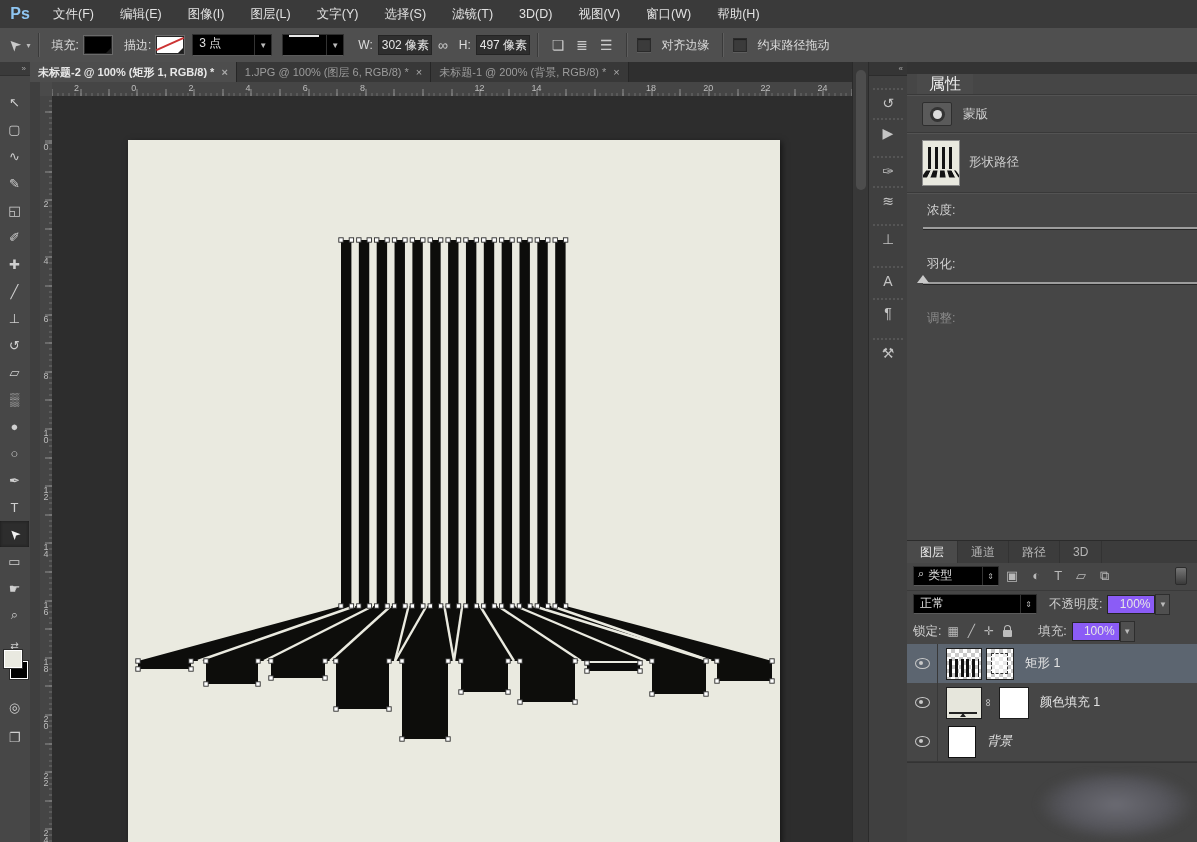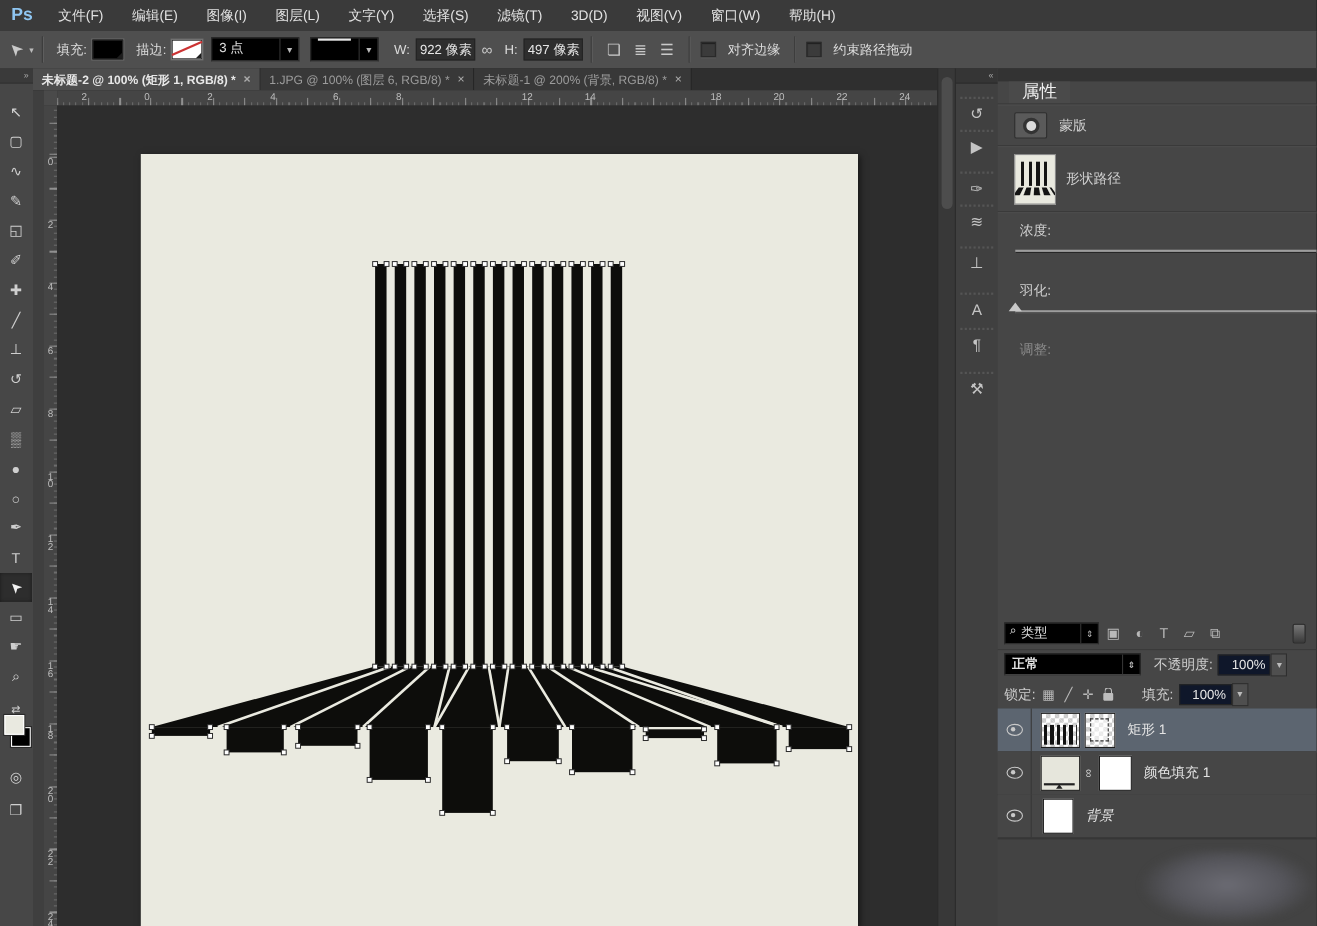--- a/index.html
+++ b/index.html
@@ -74,24 +74,24 @@
   #shapepath-thumb .fan{position:absolute;left:1px;top:28px;width:34px;height:9px;background:repeating-linear-gradient(90deg,#141414 0 5px,transparent 5px 8px);transform:perspective(20px) rotateX(40deg);}
   
   #layers-tabs{position:absolute;left:0;top:478px;width:290px;height:22px;background:#3c3c3c;border-top:1px solid #2b2b2b;display:flex;}
   .ltab{padding:0 13px;line-height:22px;font-size:12px;color:#b5b5b5;border-right:1px solid #333;}
   .ltab.active{background:#4a4a4a;color:#ececec;}
   #filter-row{position:absolute;left:0;top:500px;width:290px;height:28px;display:flex;align-items:center;border-bottom:1px solid #3a3a3a;}
   #filter-dd{margin-left:6px;width:84px;height:18px;}
   .mini-icon{color:#b9b9b9;font-size:13px;margin:0 7px;}
   #filter-toggle{margin-left:auto;margin-right:10px;width:10px;height:16px;background:linear-gradient(#777,#3a3a3a);border:1px solid #2c2c2c;border-radius:2px;}
   #blend-row{position:absolute;left:0;top:528px;width:290px;height:28px;display:flex;align-items:center;}
-  #blend-dd{margin-left:6px;width:116px;height:18px;padding-left:6px;font-weight:bold;}
+  #blend-dd{margin-left:6px;width:116px;height:18px;padding-left:6px;}
   #lock-row{position:absolute;left:0;top:556px;width:290px;height:26px;display:flex;align-items:center;border-bottom:1px solid #3a3a3a;}
   .lockicons{display:flex;align-items:center;gap:9px;margin-left:6px;color:#b9b9b9;font-size:12px;}
-  .valbox{background:#0f172a;border:1px solid #242424;height:17px;min-width:38px;color:#e6e6e6;display:flex;align-items:center;justify-content:flex-end;padding:0 4px;}
+  .valbox{background:#8b5cf6;border:1px solid #242424;height:17px;min-width:38px;color:#e6e6e6;display:flex;align-items:center;justify-content:flex-end;padding:0 4px;}
   .valcaret{width:13px;height:19px;background:#4f4f4f;border:1px solid #2e2e2e;color:#bbb;font-size:8px;display:flex;align-items:center;justify-content:center;}
   .layer-row{position:absolute;left:0;width:290px;height:39px;display:flex;align-items:center;border-bottom:1px solid #383838;background:#464646;}
   .layer-row.selected{background:#5c6570;}
   .eyecell{width:30px;align-self:stretch;border-right:1px solid #383838;display:flex;align-items:center;justify-content:center;}
   .eye{width:13px;height:9px;border:1px solid #c9c9c9;border-radius:50%;position:relative;}
   .eye::after{content:"";position:absolute;left:3.5px;top:1.5px;width:4px;height:4px;background:#c9c9c9;border-radius:50%;}
   .checker{background-color:#fff;background-image:linear-gradient(45deg,#c9c9c9 25%,transparent 25%,transparent 75%,#c9c9c9 75%),linear-gradient(45deg,#c9c9c9 25%,transparent 25%,transparent 75%,#c9c9c9 75%);background-size:8px 8px;background-position:0 0,4px 4px;}
   .lthumb{width:34px;height:30px;border:1px solid #1d1d1d;margin-left:8px;position:relative;overflow:hidden;flex:none;}
   .lthumb .stripes{position:absolute;left:2px;bottom:2px;width:30px;height:18px;background:repeating-linear-gradient(90deg,#111 0 3px,transparent 3px 5.8px);}
   .vmask{width:26px;height:30px;border:1px solid #1d1d1d;margin-left:4px;position:relative;flex:none;}
@@ -144,21 +144,21 @@
     </div>
   <div class="dd" style="width:72px;margin-left:8px;padding-left:6px;">
     <span>3 点</span>
       <span class="caret">▼</span>
   </div>
   <div class="dd" style="width:54px;margin-left:10px;padding-left:6px;">
     <span style="display:inline-block;width:30px;height:2px;background:#e8e8e8;"></span>
     <span class="caret">▼</span>
   </div>
   <span class="opt-label" style="margin-left:14px;">W:</span>
-  <div class="numfield">922 像素</div>
+  <div class="numfield">302 像素</div>
   <span class="opt-icon">∞</span>
   <span class="opt-label">H:</span>
   <div class="numfield">497 像素</div>
   <div class="opt-sep"></div>
   <span class="opt-icon">❏</span>
   <span class="opt-icon">≣</span>
   <span class="opt-icon">☰</span>
   <div class="opt-sep"></div>
   <span class="checkbox"></span>
   <span class="opt-label">对齐边缘</span>
@@ -461,20 +461,26 @@
 
   <div class="plabel" style="left:20px;top:140px;text-align:right;">浓度:</div>
   <div class="slider-track" style="left:16px;top:165px;width:274px;"></div>
 
   <div class="plabel" style="left:20px;top:194px;">羽化:</div>
   <div class="slider-track" style="left:16px;top:220px;width:274px;"></div>
   <div class="slider-handle" style="left:10px;top:213px;"></div>
 
   <div class="plabel dim" style="left:20px;top:248px;">调整:</div>
 
+  <div id="layers-tabs">
+      <div class="ltab active">图层</div>
+      <div class="ltab">通道</div>
+      <div class="ltab">路径</div>
+      <div class="ltab">3D</div>
+    </div>
 
   <div id="filter-row">
     <div class="dd" id="filter-dd">
       <span style="margin-left:4px;font-size:11px;">⌕</span>
       <span style="margin-left:4px;">类型</span>
       <span class="caret">⇕</span>
     </div>
     <span id="filter-icons" style="display:flex;">
         <span class="mini-icon">▣</span>
         <span class="mini-icon">◐</span>

